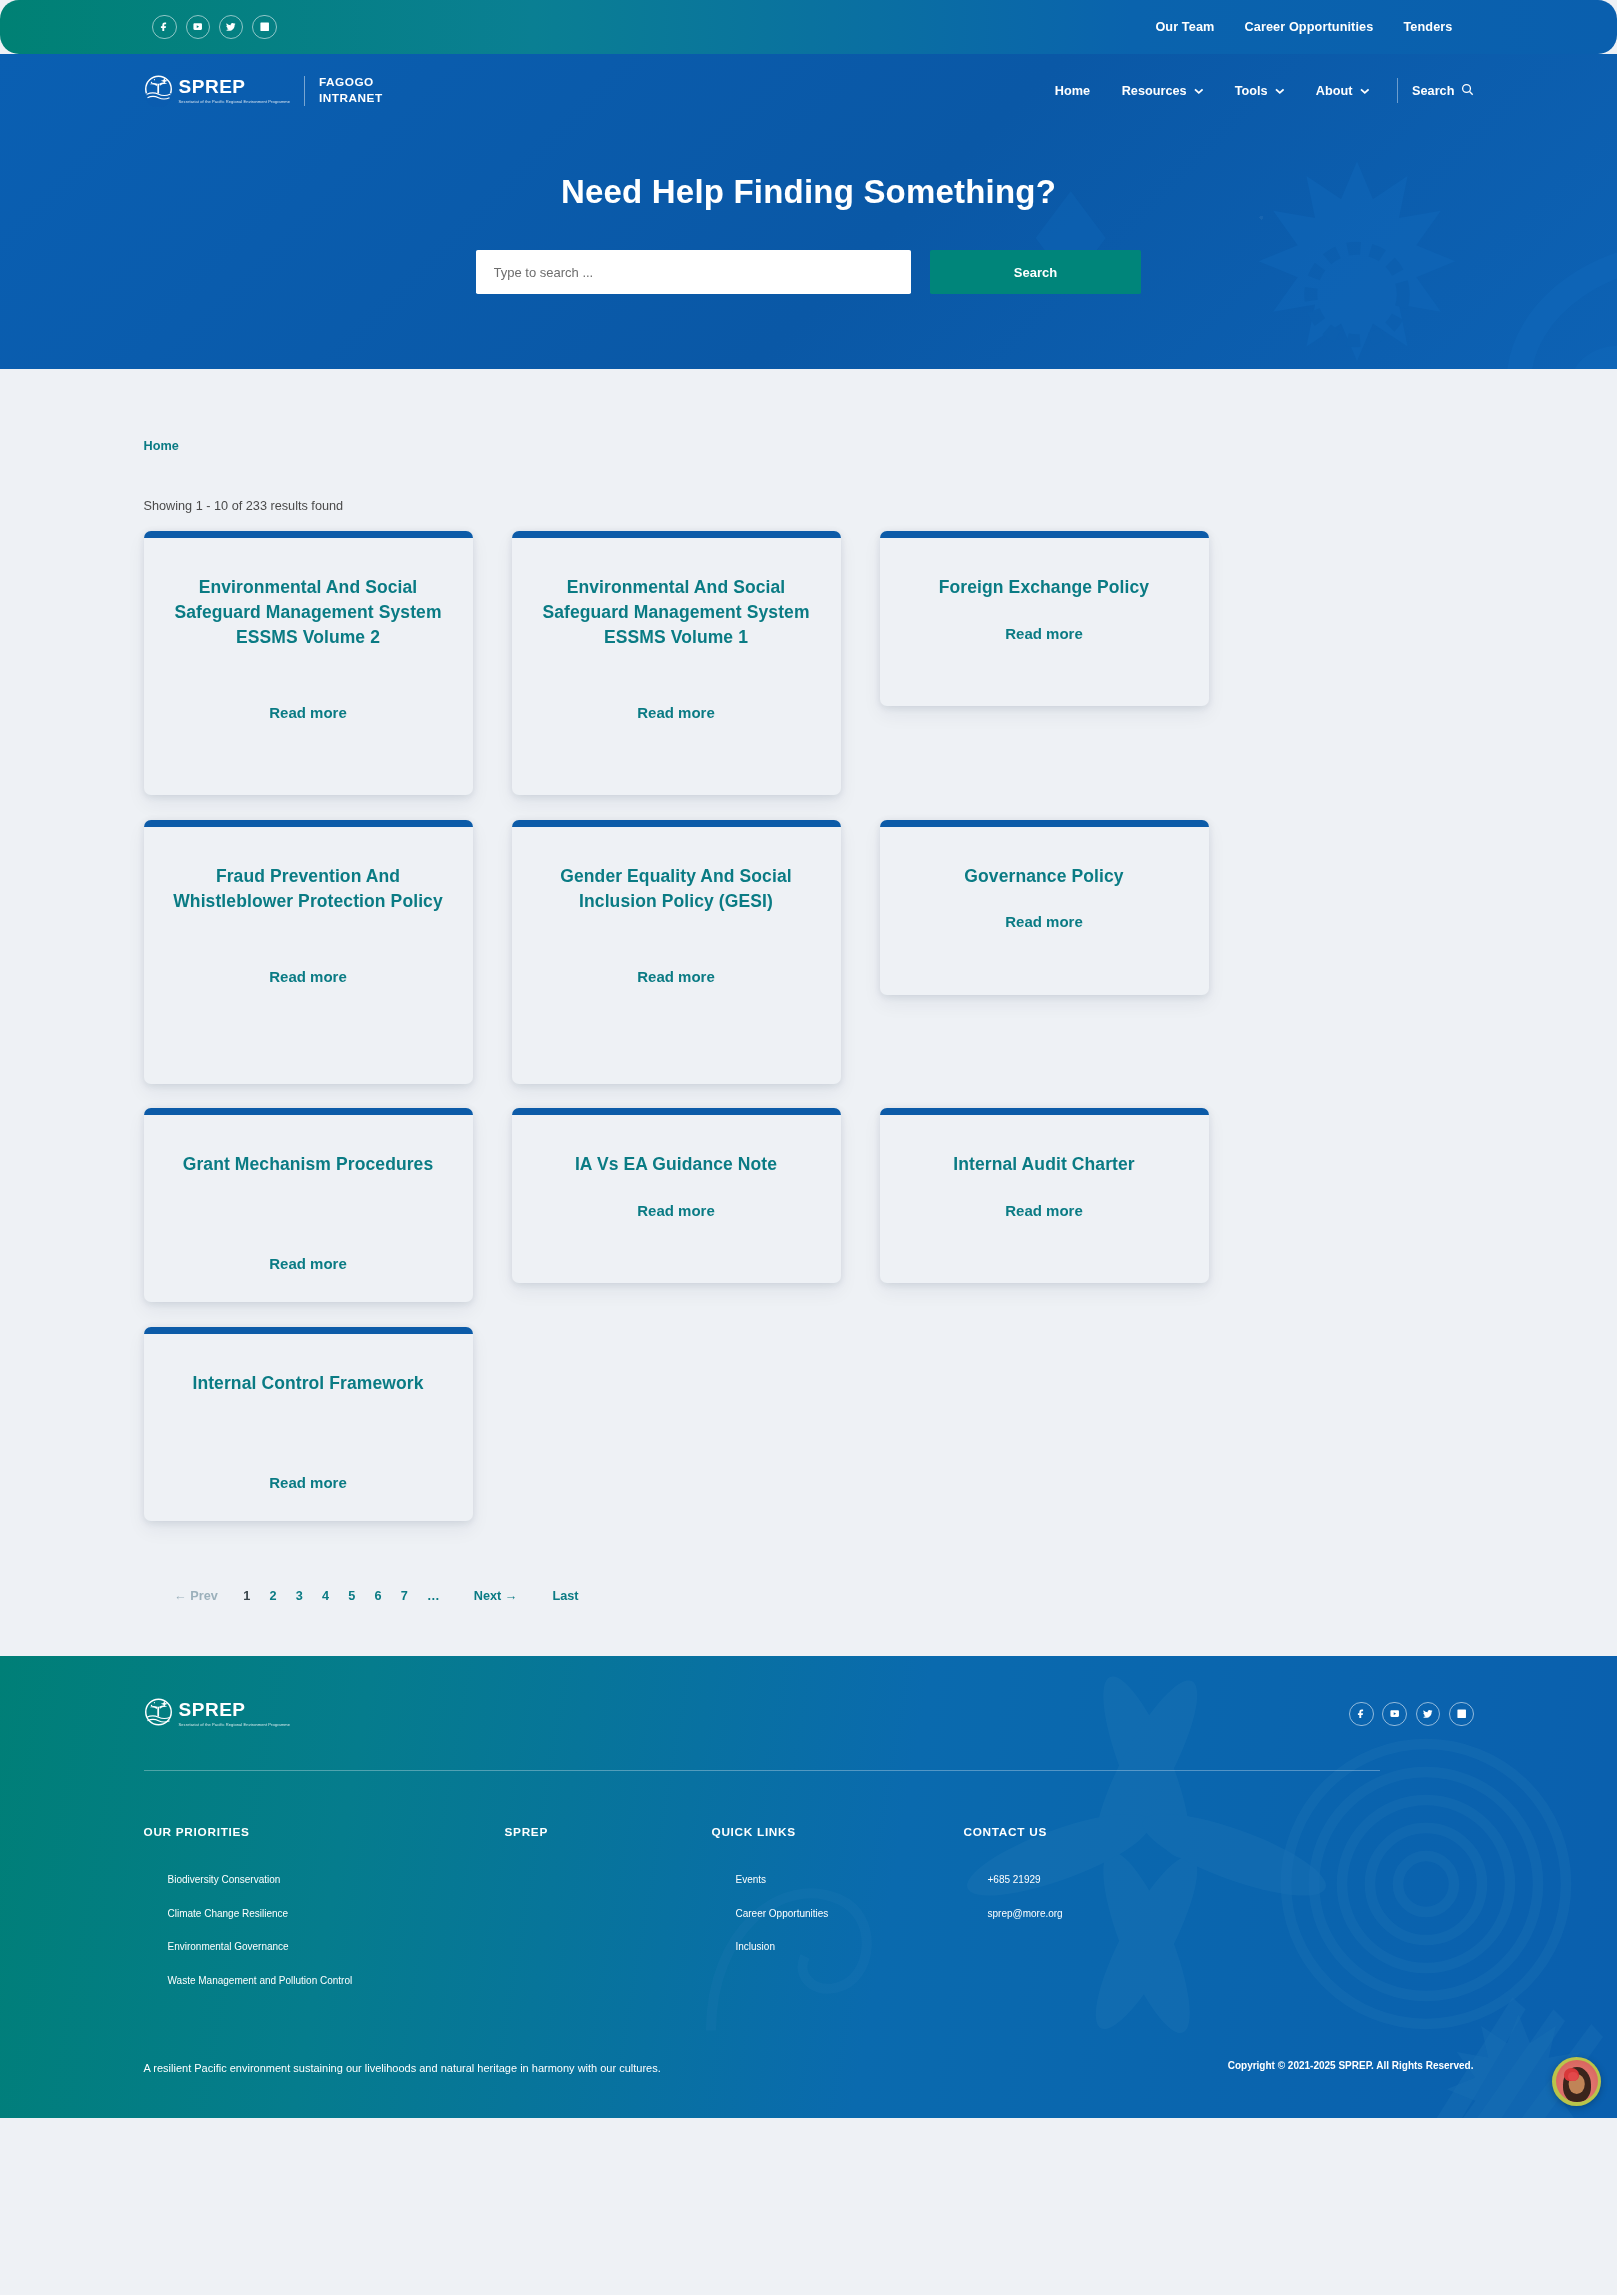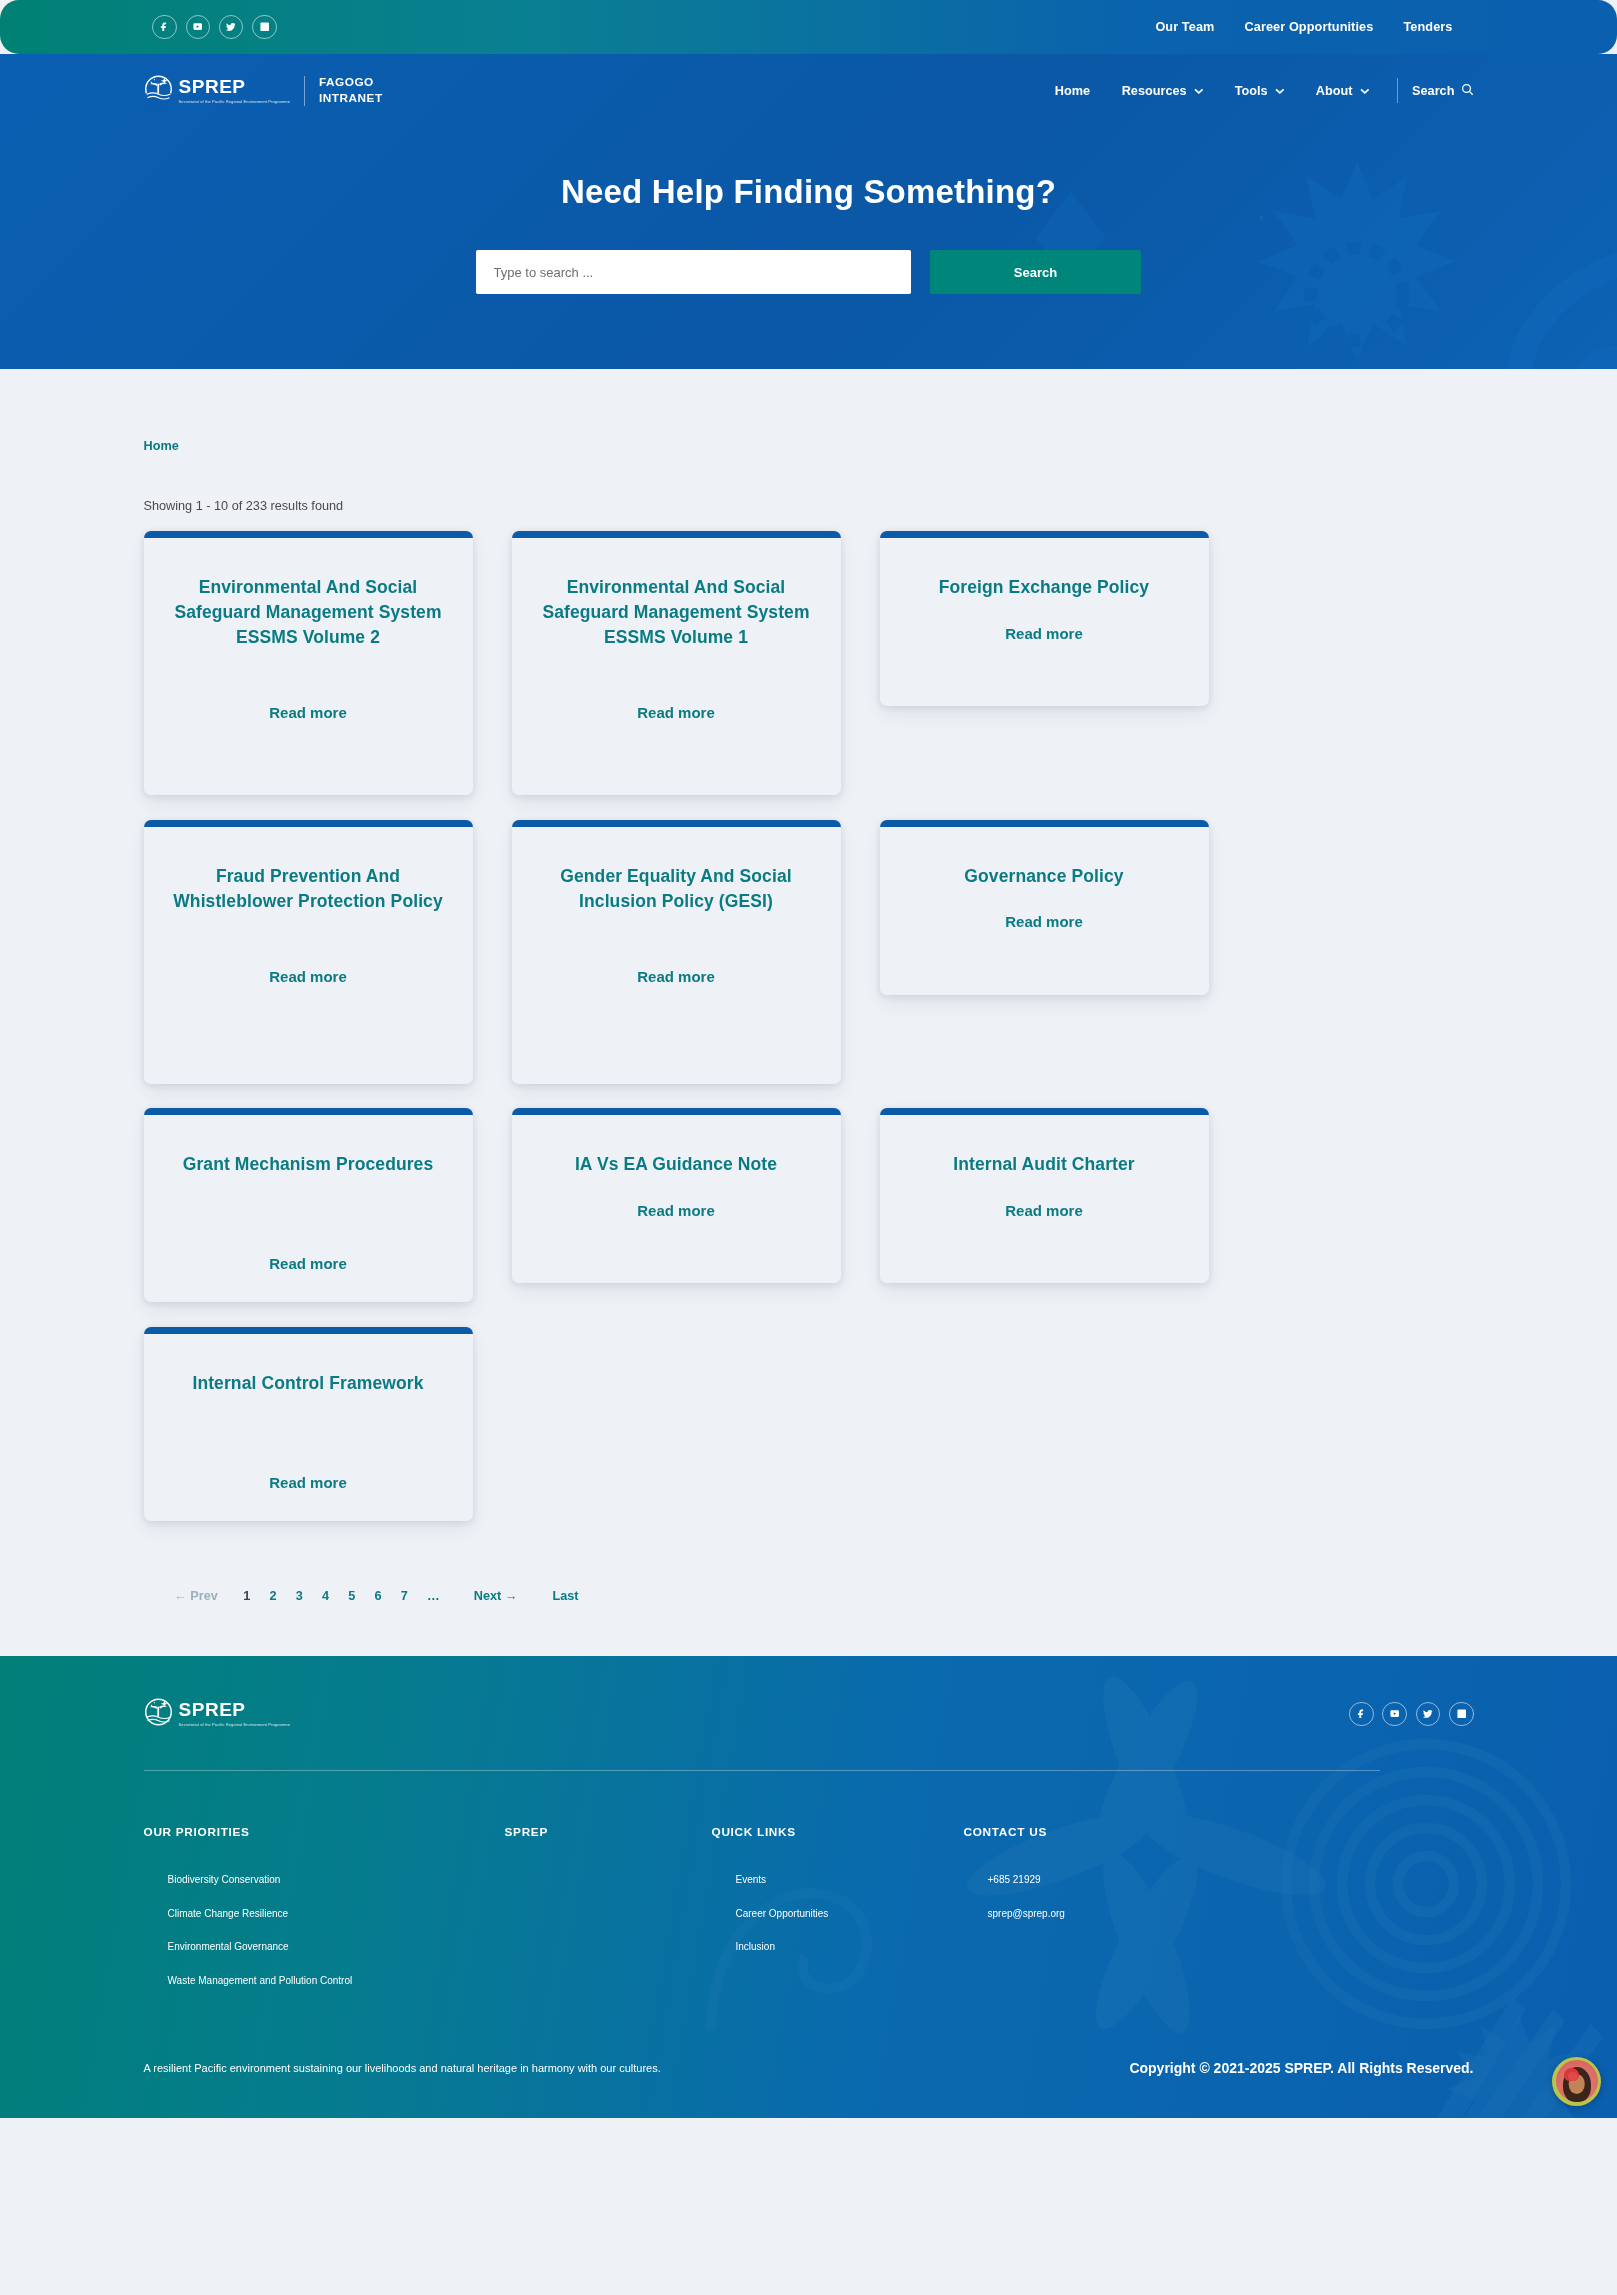--- a/index.html
+++ b/index.html
@@ -226,21 +226,21 @@
   .foot-col ul { list-style: none; }
   .foot-col li { margin-bottom: 16.6px; }
   .foot-col a, .foot-col span.ftxt {
     color: #fff; font-size: 10px; text-decoration: none; line-height: 1.5; padding-left: 24px;
   }
   .foot-bottom {
     display: flex; justify-content: space-between; align-items: flex-start;
     padding: 54px 0 40px;
   }
   .foot-mission { font-size: 11px; line-height: 1.75; width: 604px; }
-  .foot-copy { font-size: 14px; font-weight: 700; padding-top: 1.8px; }
+  .foot-copy { font-size: 10px; font-weight: 700; padding-top: 1.8px; }
 
   
   .chat-widget {
     position: absolute; right: 15.8px; bottom: 12.3px; z-index: 20;
     width: 49px; height: 49px;
   }
   .chat-ring {
     width: 49px; height: 49px; border-radius: 50%;
     background: #b9c44a;
     display: flex; align-items: center; justify-content: center;
@@ -585,21 +585,21 @@
           <ul>
             <li><a href="#">Events</a></li>
             <li><a href="#">Career Opportunities</a></li>
             <li><a href="#">Inclusion</a></li>
           </ul>
         </div>
         <div class="foot-col c4">
           <div class="foot-head">CONTACT US</div>
           <ul>
             <li><span class="ftxt">+685 21929</span></li>
-            <li><a href="#">sprep@sprep.org</a></li>
+            <li><a href="#">sprep@more.org</a></li>
           </ul>
         </div>
       </div>
 
       <div class="foot-bottom">
         <div class="foot-mission">A resilient Pacific environment sustaining our livelihoods and natural heritage in harmony with our cultures.</div>
         <div class="foot-copy">Copyright © 2021-2025 SPREP. All Rights Reserved.</div>
       </div>
     </div>
   </footer>

